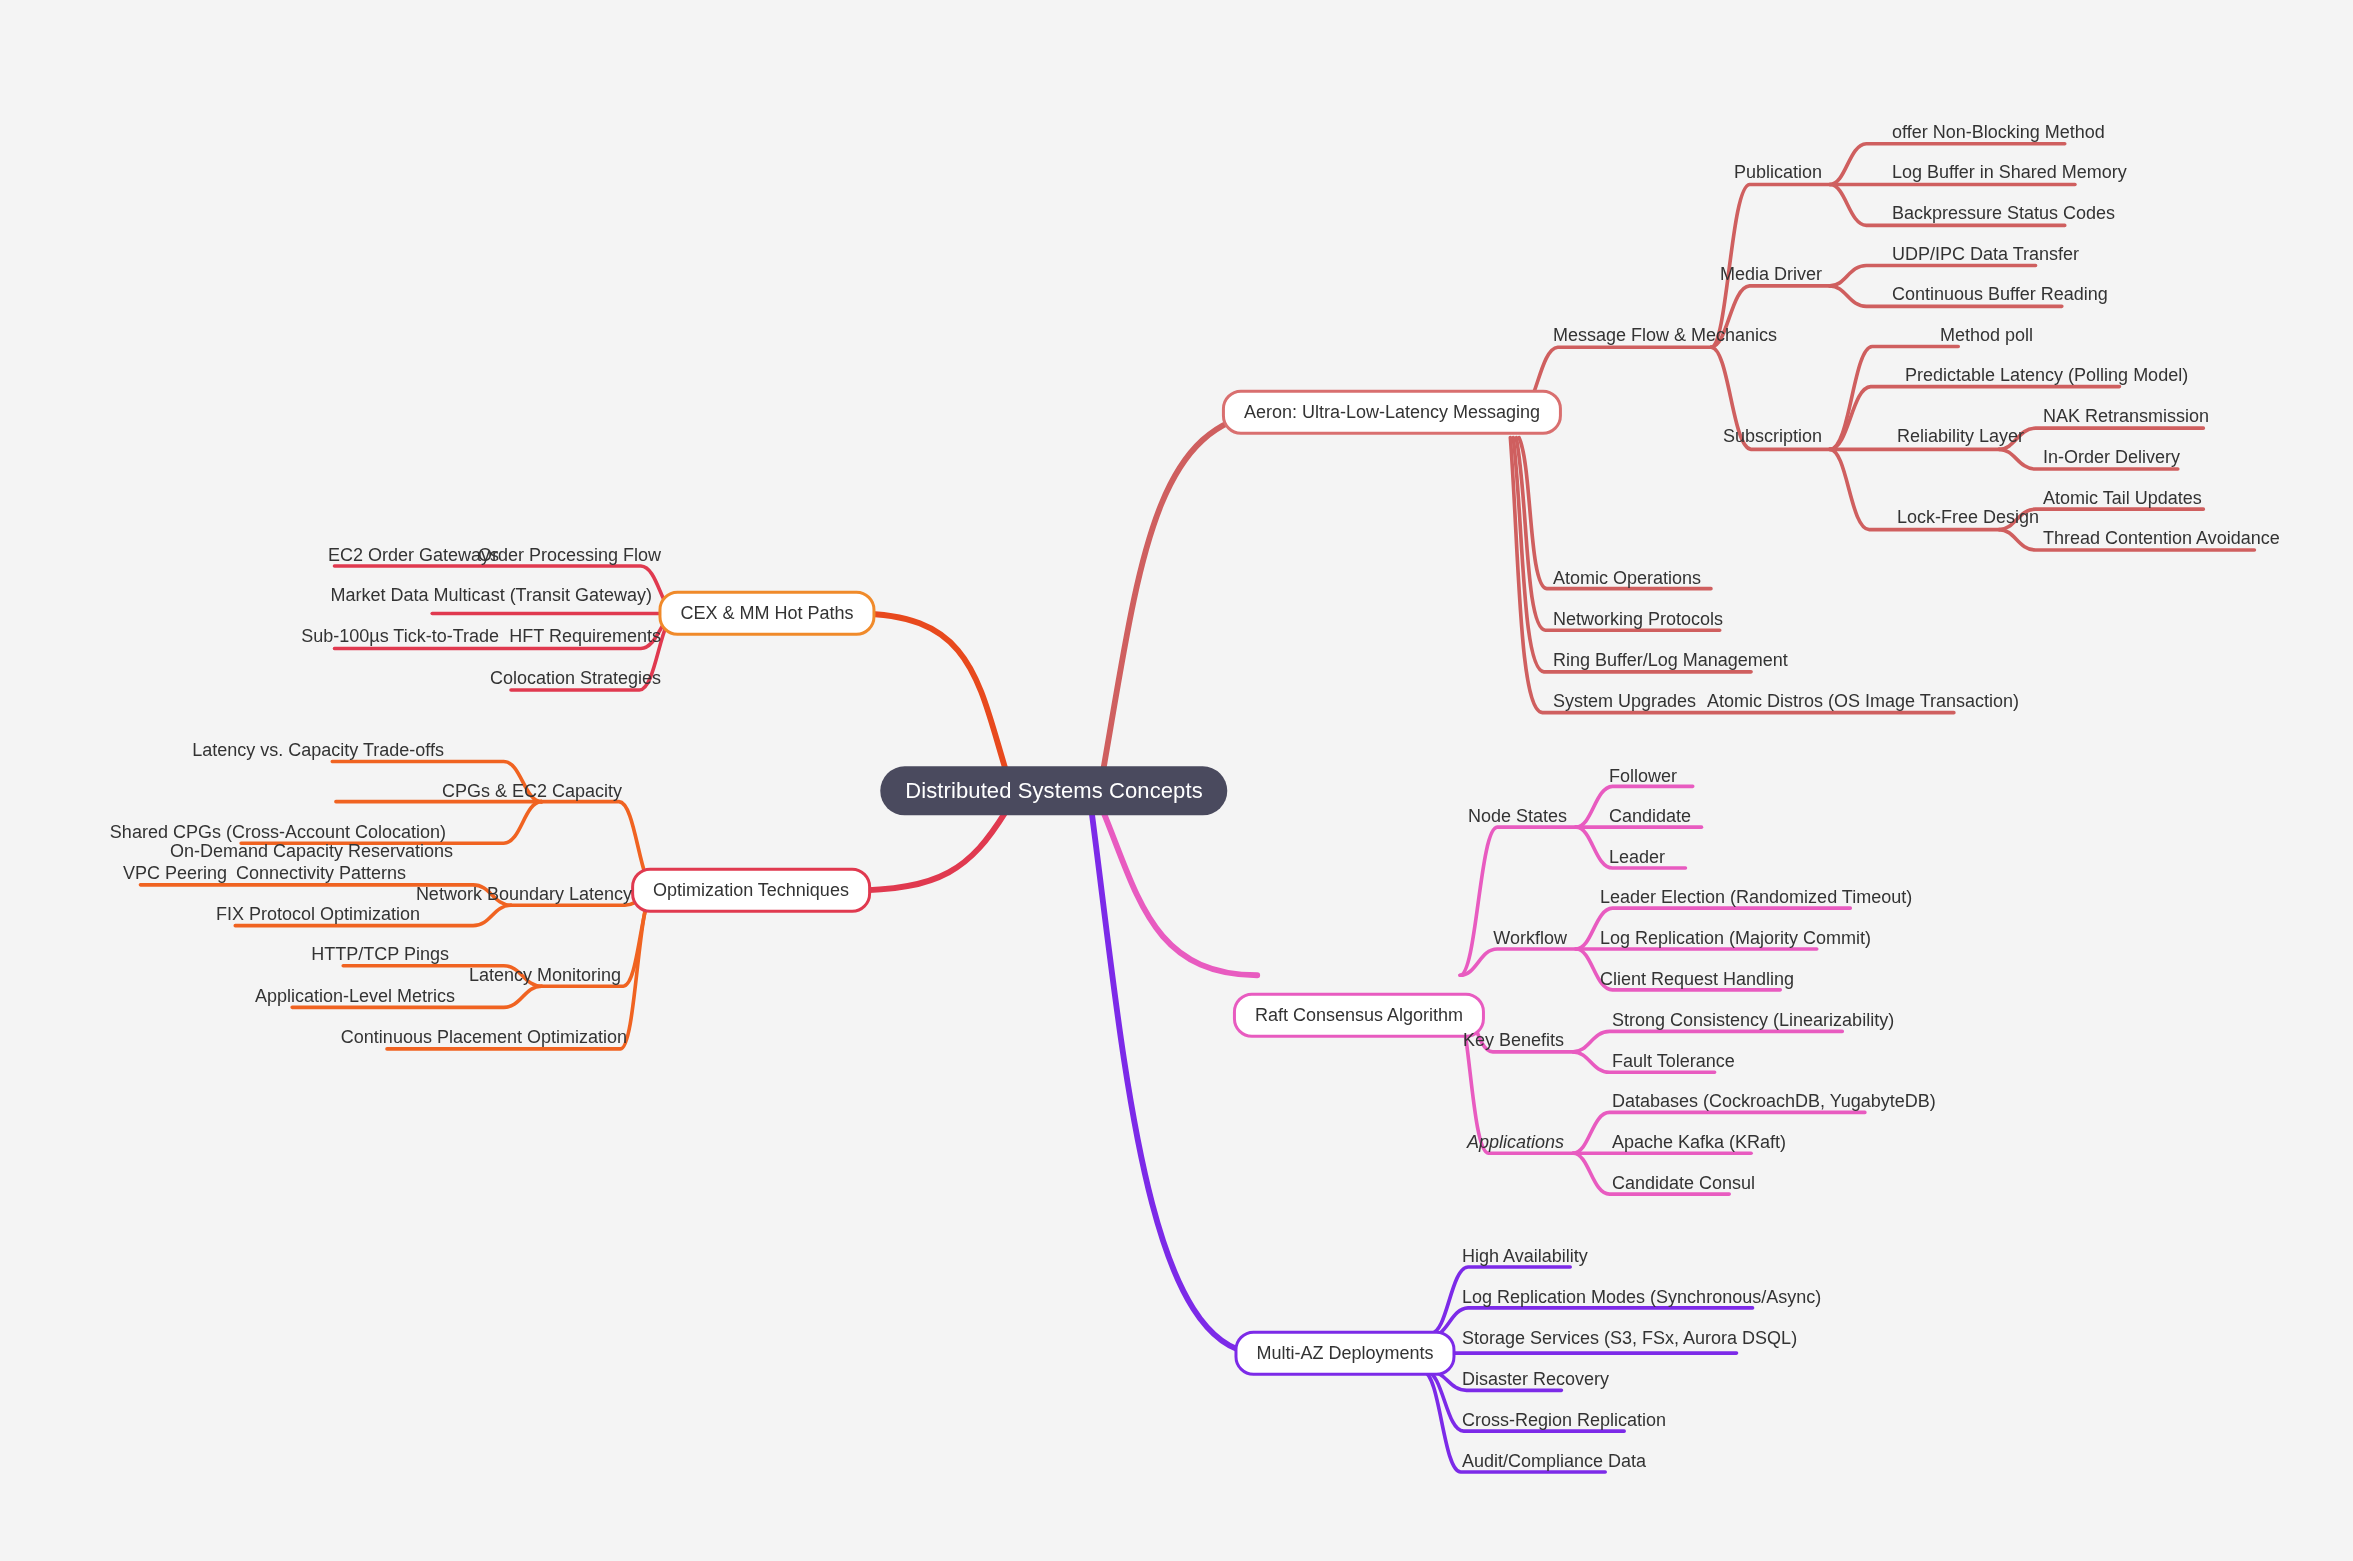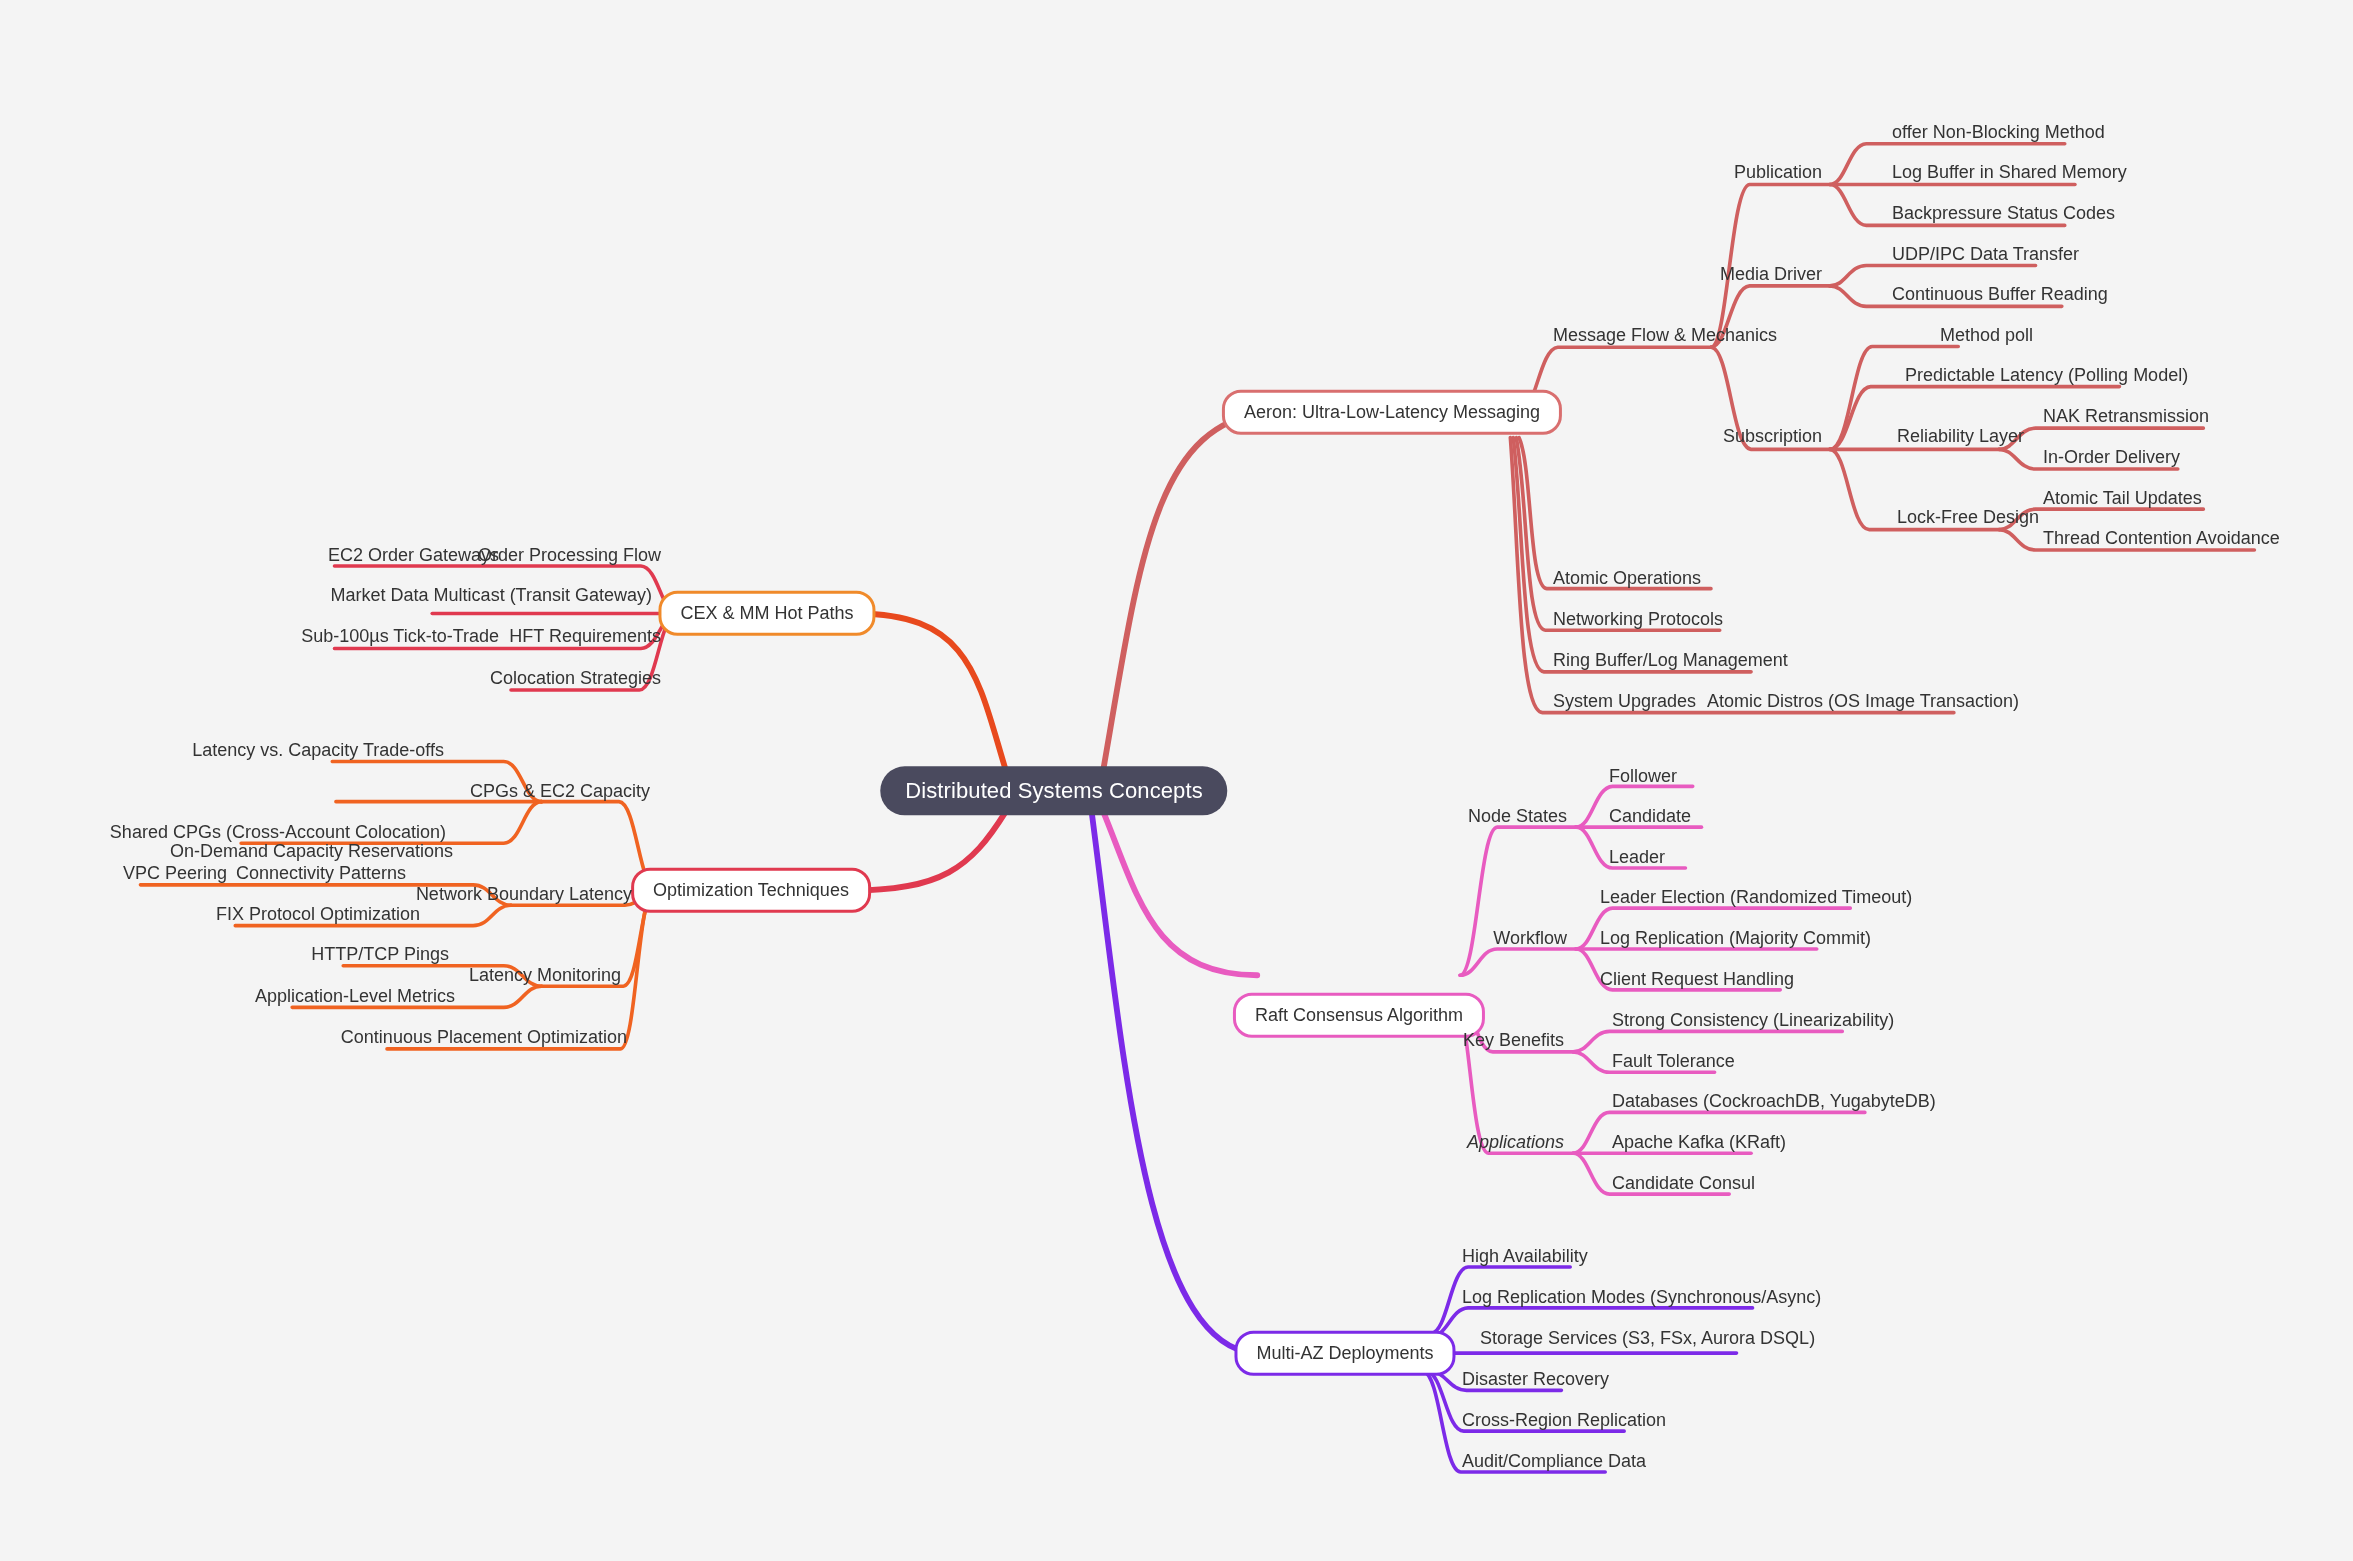--- a/index.html
+++ b/index.html
@@ -142,21 +142,21 @@
   <div class="lbl" style="left:1553px;top:701px;">System Upgrades</div>
   <div class="lbl" style="left:1707px;top:701px;">Atomic Distros (OS Image Transaction)</div>
 
   <div class="lbl r" style="left:661px;top:555px;">Order Processing Flow</div>
   <div class="lbl r" style="left:499px;top:555px;">EC2 Order Gateways</div>
   <div class="lbl r" style="left:652px;top:595px;">Market Data Multicast (Transit Gateway)</div>
   <div class="lbl r" style="left:661px;top:636px;">HFT Requirements</div>
   <div class="lbl r" style="left:499px;top:636px;">Sub-100µs Tick-to-Trade</div>
   <div class="lbl r" style="left:661px;top:678px;">Colocation Strategies</div>
 
-  <div class="lbl r" style="left:622px;top:791px;margin-left:28px;">CPGs &amp; EC2 Capacity</div>
+  <div class="lbl r" style="left:622px;top:791px;">CPGs &amp; EC2 Capacity</div>
   <div class="lbl r" style="left:444px;top:750px;">Latency vs. Capacity Trade-offs</div>
   <div class="lbl r" style="left:453px;top:823px;margin-top:28px;">On-Demand Capacity Reservations</div>
   <div class="lbl r" style="left:446px;top:832px;">Shared CPGs (Cross-Account Colocation)</div>
 
   <div class="lbl r" style="left:632px;top:894px;">Network Boundary Latency</div>
   <div class="lbl r" style="left:406px;top:873px;">Connectivity Patterns</div>
   <div class="lbl r" style="left:227px;top:873px;">VPC Peering</div>
   <div class="lbl r" style="left:420px;top:914px;">FIX Protocol Optimization</div>
 
   <div class="lbl r" style="left:621px;top:975px;">Latency Monitoring</div>
@@ -178,19 +178,19 @@
   <div class="lbl" style="left:1612px;top:1020px;">Strong Consistency (Linearizability)</div>
   <div class="lbl" style="left:1612px;top:1061px;">Fault Tolerance</div>
 
   <div class="lbl r" style="left:1564px;top:1142px;font-style:italic;">Applications</div>
   <div class="lbl" style="left:1612px;top:1101px;">Databases (CockroachDB, YugabyteDB)</div>
   <div class="lbl" style="left:1612px;top:1142px;">Apache Kafka (KRaft)</div>
   <div class="lbl" style="left:1612px;top:1183px;">Candidate Consul</div>
 
   <div class="lbl" style="left:1462px;top:1256px;">High Availability</div>
   <div class="lbl" style="left:1462px;top:1297px;">Log Replication Modes (Synchronous/Async)</div>
-  <div class="lbl" style="left:1462px;top:1338px;margin-left:18px;">Storage Services (S3, FSx, Aurora DSQL)</div>
+  <div class="lbl" style="left:1462px;top:1338px;">Storage Services (S3, FSx, Aurora DSQL)</div>
   <div class="lbl" style="left:1462px;top:1379px;">Disaster Recovery</div>
   <div class="lbl" style="left:1462px;top:1420px;">Cross-Region Replication</div>
   <div class="lbl" style="left:1462px;top:1461px;">Audit/Compliance Data</div>
 
 </div>
 
 
 </body></html>

